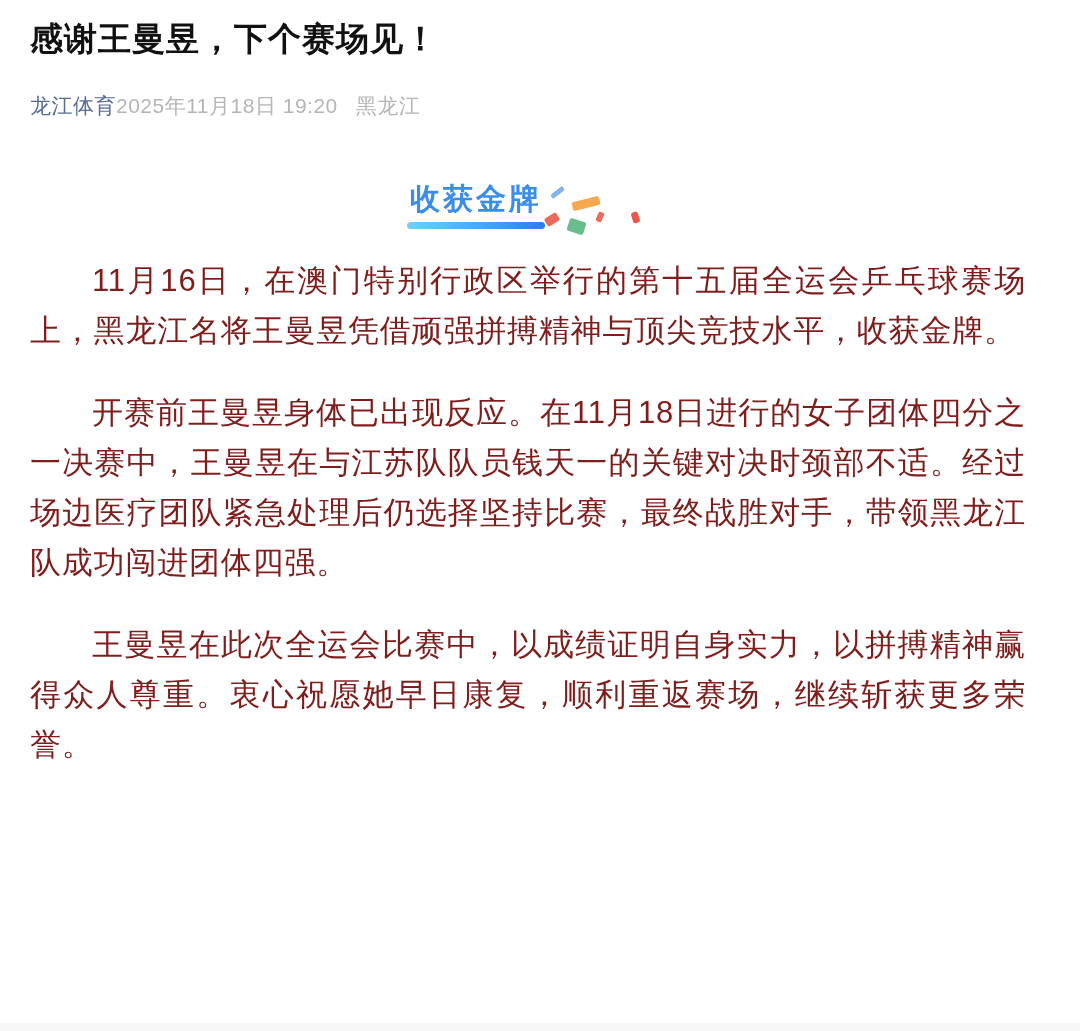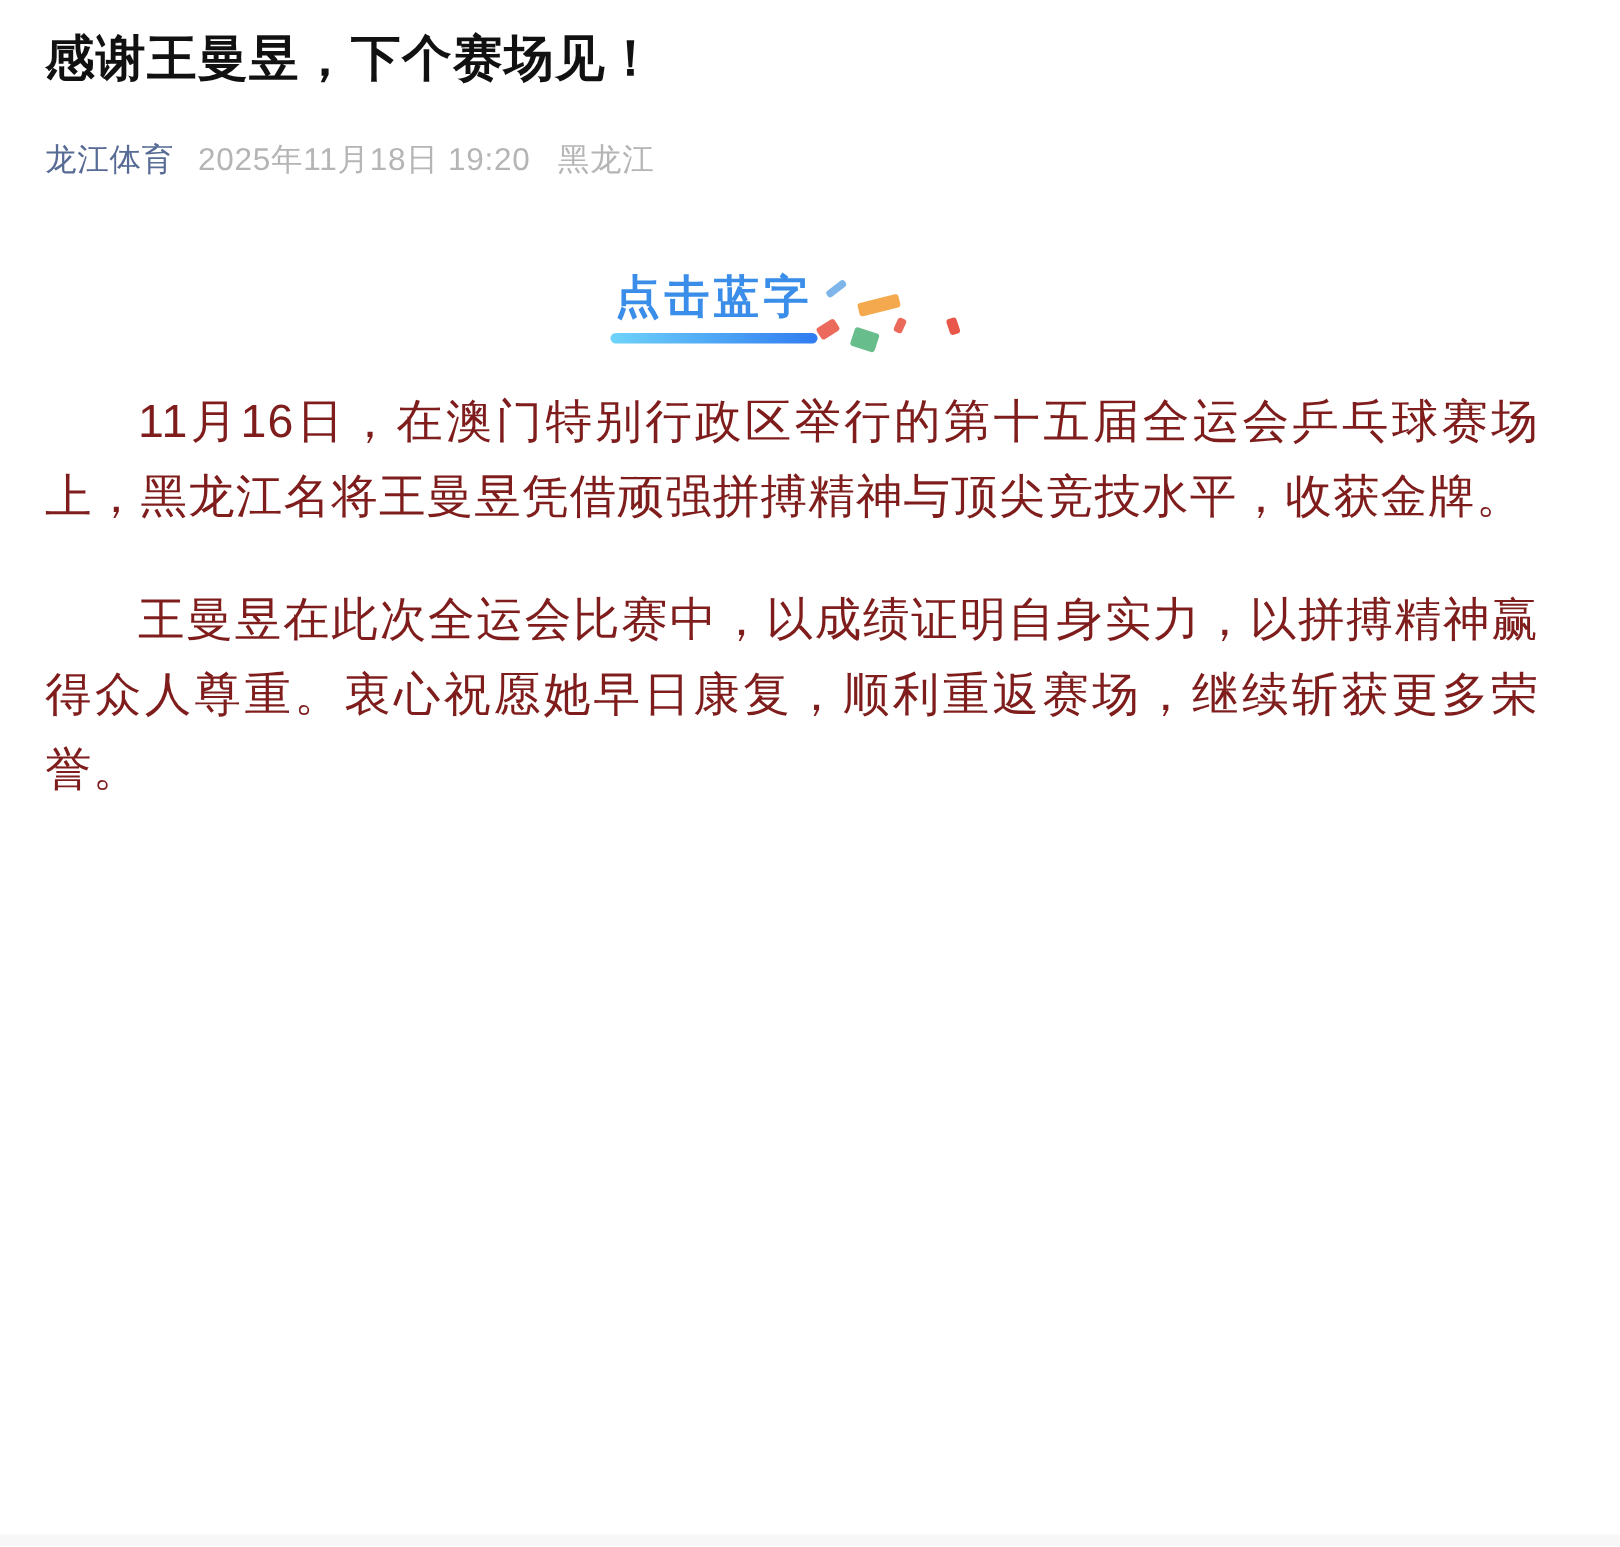--- a/index.html
+++ b/index.html
@@ -31,21 +31,20 @@
     font-size: 21px;
     letter-spacing: 0.5px;
   }
   .byline .author {
     color: #576b95;
     cursor: pointer;
     font-weight: 400;
   }
   .byline .meta {
     color: #b5b5b5;
-    margin-left: 16px;
   }
   .byline .meta.loc { margin-left: 18px; }
 
   .follow-banner {
     margin-top: 62px;
     display: flex;
     justify-content: center;
     align-items: flex-start;
     height: 54px;
   }
@@ -117,35 +116,36 @@
   <h1 class="title">感谢王曼昱，下个赛场见！</h1>
 
   <div class="byline">
     <span class="author">龙江体育</span>
     <span class="meta">2025年11月18日 19:20</span>
     <span class="meta loc">黑龙江</span>
   </div>
 
   <div class="follow-banner">
     <div class="banner-text-block">
-      <span class="banner-text">点击蓝字</span>
+      <span class="banner-text">收获金牌</span>
       <span class="banner-underline"></span>
     </div>
 
     <div class="confetti">
       <span class="cf-blue"></span>
       <span class="cf-orange"></span>
       <span class="cf-red"></span>
       <span class="cf-green"></span>
       <span class="cf-red2"></span>
       <span class="cf-dot"></span>
     </div>
 
   </div>
 
   <div class="body-text">
     <p>11月16日，在澳门特别行政区举行的第十五届全运会乒乓球赛场上，黑龙江名将王曼昱凭借顽强拼搏精神与顶尖竞技水平，收获金牌。</p>
+    <p>开赛前王曼昱身体已出现反应。在11月18日进行的女子团体四分之一决赛中，王曼昱在与江苏队队员钱天一的关键对决时颈部不适。经过场边医疗团队紧急处理后仍选择坚持比赛，最终战胜对手，带领黑龙江队成功闯进团体四强。</p>
     <p>王曼昱在此次全运会比赛中，以成绩证明自身实力，以拼搏精神赢得众人尊重。衷心祝愿她早日康复，顺利重返赛场，继续斩获更多荣誉。</p>
   </div>
 
   <div class="bottom-divider"></div>
 
 </div>
 
 </body></html>

